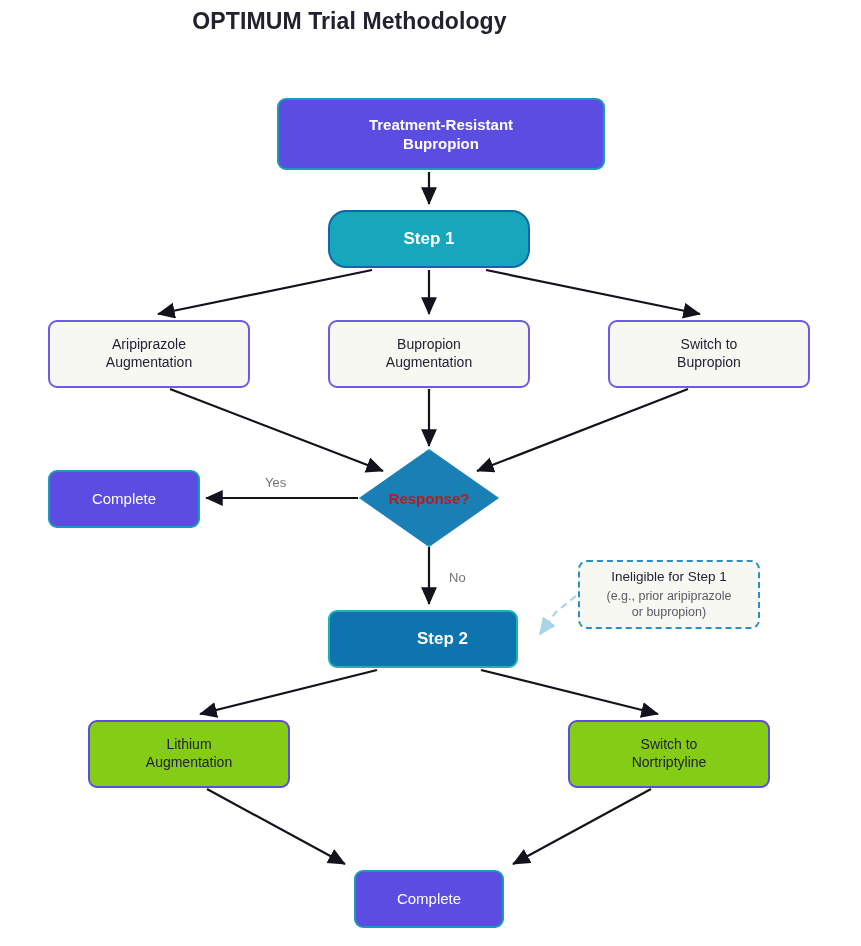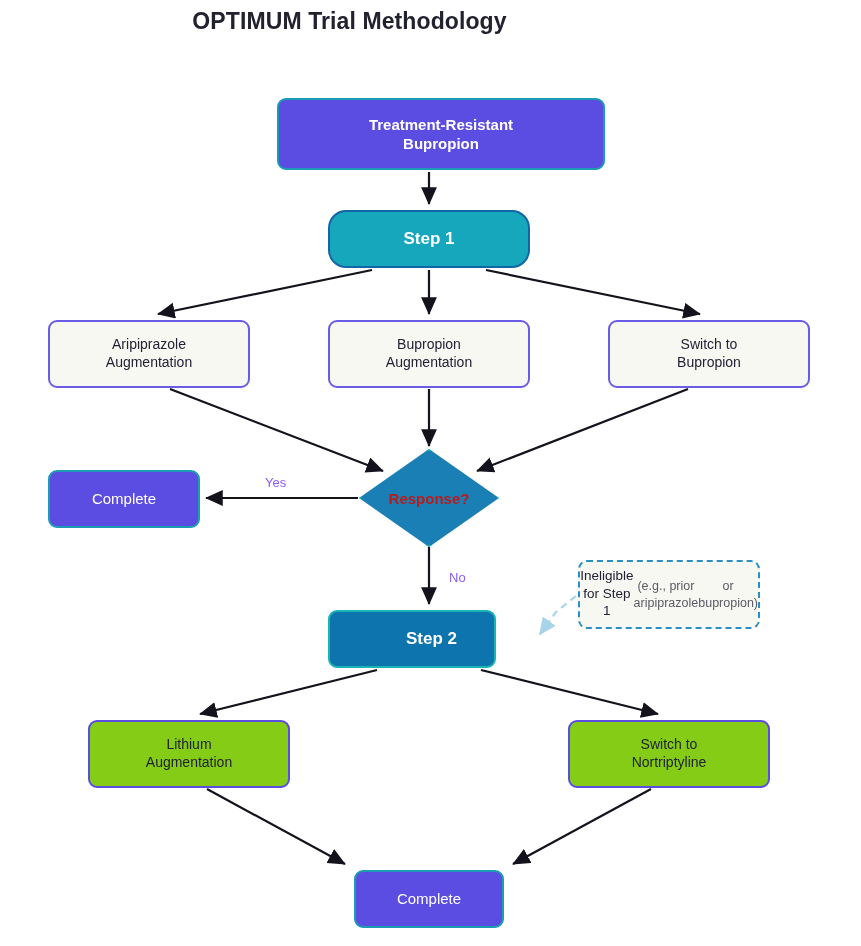--- a/index.html
+++ b/index.html
@@ -119,20 +119,21 @@
   }
 
   
   .n-note {
     position: absolute;
     box-sizing: border-box;
     background: #f8f8f2;
     border: 2px dashed #2a8fc4;
     border-radius: 9px;
     display: flex;
+    flex-direction: column;
     align-items: center;
     justify-content: center;
     text-align: center;
   }
   .note-title {
     color: #232135;
     font-size: 13.5px;
     line-height: 1.3;
     margin-bottom: 2px;
   }
@@ -152,21 +153,21 @@
     font-size: 23px;
     font-weight: bold;
     color: #22212f;
     letter-spacing: 0.1px;
   }
 
   
   .edge-label {
     position: absolute;
     font-size: 13px;
-    color: #8b5cf6;
+    color: #737373;
     white-space: nowrap;
   }
 </style>
 </head>
 <body>
 
 <div id="flow-root">
 
   <div id="page-title">OPTIMUM Trial Methodology</div>
 
@@ -243,21 +244,21 @@
 
   <div class="n-decision" style="left:359px; top:449px; width:140px; height:98px;">
     <div class="diamond-shape"></div>
     <span class="diamond-label">Response?</span>
   </div>
 
   <div class="node n-complete" style="left:48px; top:470px; width:152px; height:58px;">
     <span>Complete</span>
   </div>
 
-  <div class="node n-step2" style="left:328px; top:610px; width:168px; height:58px;padding-left:39px;">
+  <div class="node n-step2" style="left:328px; top:610px; width:190px; height:58px;padding-left:39px;">
     <span>Step 2</span>
   </div>
 
   <div class="n-note" style="left:578px; top:560px; width:182px; height:69px;">
     <div class="note-title">Ineligible for Step 1</div>
     <div class="note-sub">(e.g., prior aripiprazole</div>
     <div class="note-sub">or bupropion)</div>
   </div>
 
   <div class="node n-arm2" style="left:88px; top:720px; width:202px; height:68px;">

